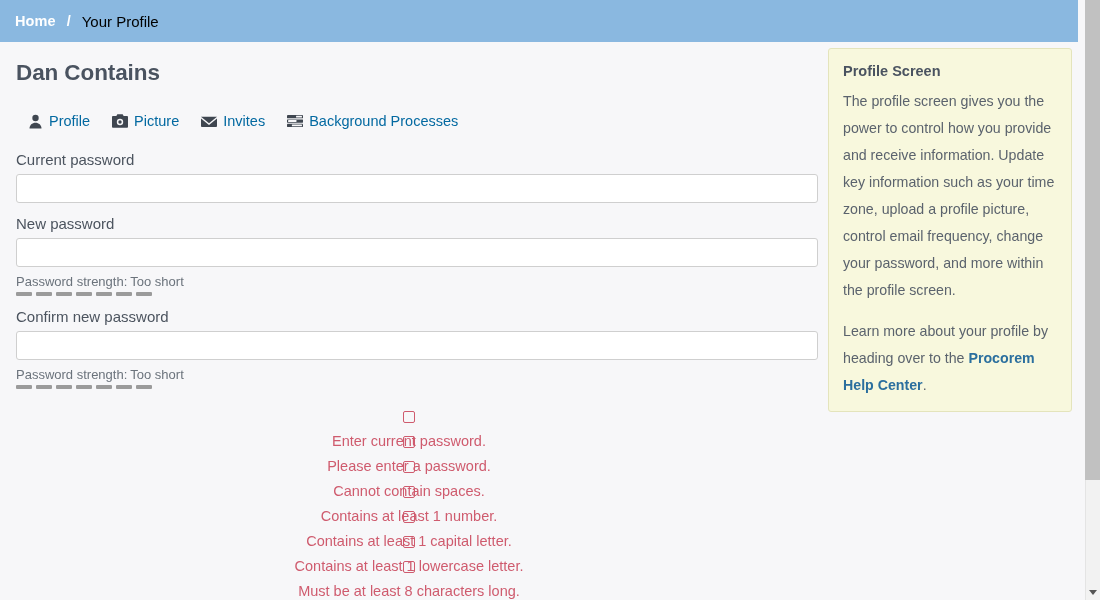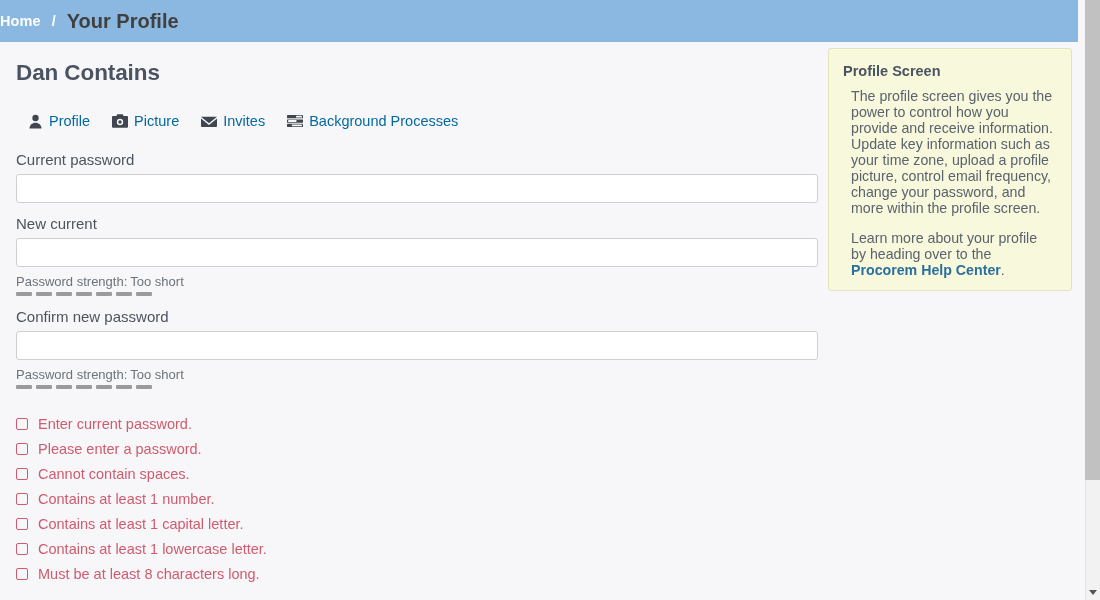--- a/index.html
+++ b/index.html
@@ -17,38 +17,39 @@
   }
 
   
   .breadcrumb-bar {
     position: absolute;
     left: 0; top: 0;
     width: 1078px; height: 42px;
     background: #8ab8e0;
     display: flex;
     align-items: center;
+    padding-left: 15px;
   }
   .crumb-link {
     color: #ffffff;
     font-size: 14.5px;
     font-weight: bold;
     text-decoration: none;
     letter-spacing: .1px;
   }
   .crumb-sep {
     color: #ffffff;
     font-size: 14.5px;
     font-weight: bold;
     margin: 0 11px;
   }
   .crumb-current {
-    color: #404040;
-    font-size: 20px;
-    font-weight: bold;
+    color: #000000;
+    font-size: 15px;
+    font-weight: normal;
   }
 
   
   .content {
     position: absolute;
     left: 0; top: 42px;
     width: 820px;
     padding: 14px 18px 0 16px;
   }
   .page-title {
@@ -137,20 +138,21 @@
 
   
   .checklist { margin-top: 22px; }
   .check-item {
     display: flex;
     align-items: center;
     gap: 10px;
     height: 25px;
     font-size: 14.5px;
     color: #cf5b6e;
+    flex-direction: column;
   }
   .box {
     width: 12px; height: 12px;
     border: 1.6px solid #cf5b6e;
     border-radius: 2px;
     display: inline-block;
     position: relative;
     flex: 0 0 auto;
   }
 
@@ -165,23 +167,23 @@
     padding: 14px 16px 12px 14px;
   }
   .info-title {
     font-size: 14.5px;
     font-weight: bold;
     color: #4a5360;
     margin: 0 0 9px 0;
   }
   .info-body {
     font-size: 14.2px;
-    line-height: 16px;
+    line-height: 27px;
     color: #5b636d;
-    margin: 0 0 14px 8px;
+    margin: 0 0 14px 0;
   }
   .info-body:last-child { margin-bottom: 0; }
   .info-link {
     color: #2b6f9e;
     font-weight: bold;
     text-decoration: none;
   }
 
   
   .scroll-track {
@@ -279,21 +281,21 @@
           </svg>
         </span>
         <span>Background Processes</span>
       </div>
 
     </div>
 
     <div class="field-label">Current password</div>
     <input class="text-input" type="password" placeholder="" style="">
 
-    <div class="field-label">New current</div>
+    <div class="field-label">New password</div>
     <input class="text-input" type="password" placeholder="" style="">
 
     <div class="strength-wrap">
       <div class="strength-line">
         <span>Password strength:</span>
         <span class="strength-value">Too short</span>
       </div>
       <div class="meter">
         <span class="meter-seg"></span>
         <span class="meter-seg"></span>

